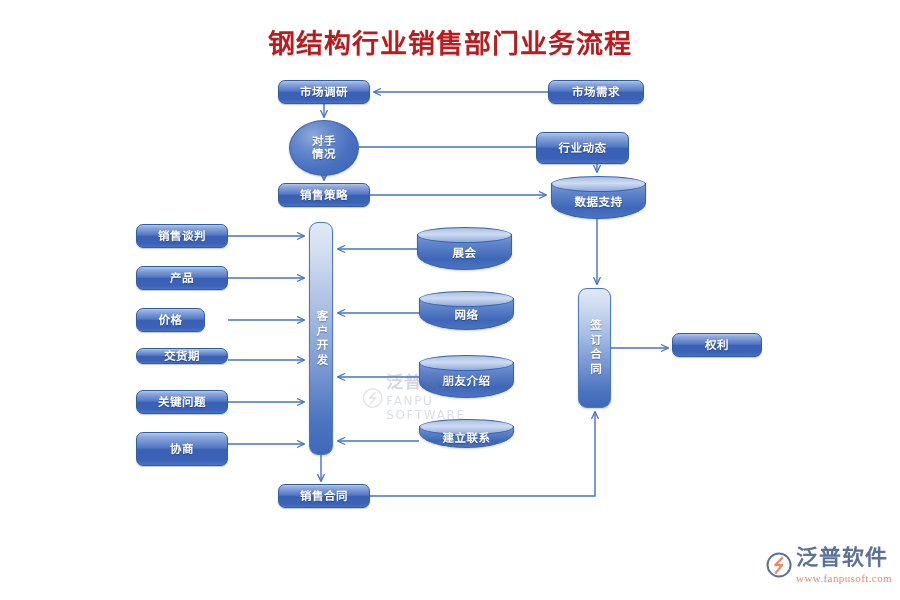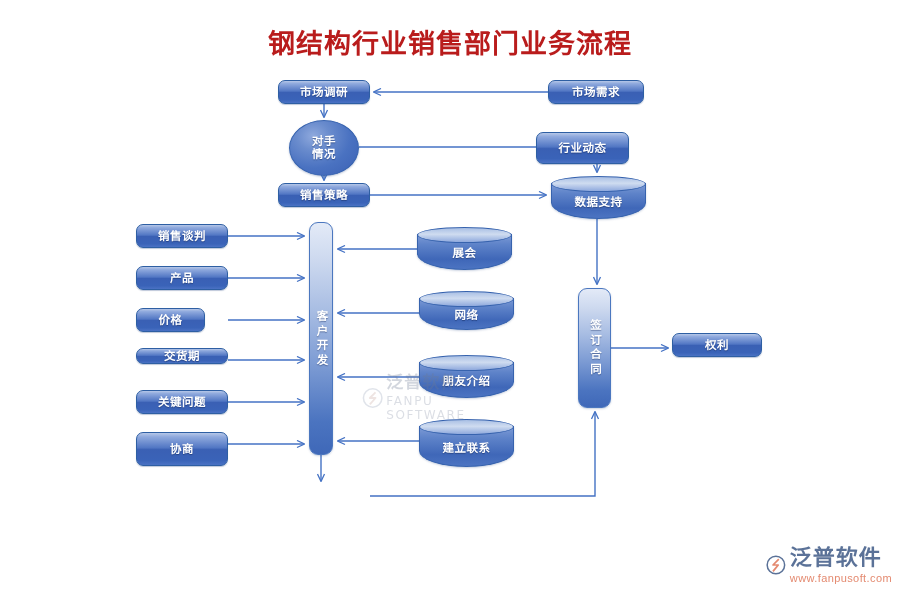--- a/index.html
+++ b/index.html
@@ -194,21 +194,21 @@
     font-weight: bold;
     color: #5b7298;
     letter-spacing: 1px;
     line-height: 1;
   }
   .wm-logo .wm-en {
     font-size: 11px;
     color: #e48a70;
     letter-spacing: 0.4px;
     margin-top: 3px;
-    font-family: Liberation Sans, sans-serif;
+    font-family: Liberation Serif, serif;
   }
 </style>
 </head>
 <body>
 
 <div id="canvas">
 
   <svg id="flow-svg" viewBox="0 0 900 600" xmlns="http://www.w3.org/2000/svg">
     <defs>
       <marker id="arw" markerWidth="9" markerHeight="9" refX="8" refY="4.5" orient="auto" markerUnits="userSpaceOnUse">
@@ -271,20 +271,21 @@
     <div class="cyl-top"></div>
     <div class="cyl-label">数据支持</div>
   </div>
 
   <div class="node vbar" style="left:309px;top:222px;width:24px;height:233px;">客户开发</div>
 
   <div class="node vbar" style="left:578px;top:288px;width:33px;height:120px;">签订合同</div>
 
   <div class="node rbox" style="left:672px;top:333px;width:90px;height:24px;">权利</div>
 
+  <div class="node rbox" style="left:278px;top:484px;width:92px;height:24px;">销售合同</div>
 
   <div id="left-inputs">
       <div class="node rbox" style="left: 136px; top: 224px; width: 92px; height: 24px;">销售谈判</div>
       <div class="node rbox" style="left: 136px; top: 266px; width: 92px; height: 24px;">产品</div>
       <div class="node rbox" style="left: 136px; top: 308px; width: 69px; height: 24px;">价格</div>
       <div class="node rbox" style="left: 136px; top: 348px; width: 92px; height: 16px;">交货期</div>
       <div class="node rbox" style="left: 136px; top: 390px; width: 92px; height: 24px;">关键问题</div>
       <div class="node rbox" style="left: 136px; top: 432px; width: 92px; height: 34px;">协商</div>
     </div>
 
@@ -297,21 +298,21 @@
       <div class="node cyl" style="left: 419px; top: 291px; width: 95px; height: 39px;">
         <div class="cyl-body"></div>
         <div class="cyl-top"></div>
         <div class="cyl-label">网络</div>
       </div>
       <div class="node cyl" style="left: 419px; top: 355px; width: 95px; height: 43px; font-family: Liberation Serif, serif;">
         <div class="cyl-body"></div>
         <div class="cyl-top"></div>
         <div class="cyl-label">朋友介绍</div>
       </div>
-      <div class="node cyl" style="left: 419px; top: 419px; width: 95px; height: 48px;">
+      <div class="node cyl" style="left: 419px; top: 419px; width: 95px; height: 29px;">
         <div class="cyl-body"></div>
         <div class="cyl-top"></div>
         <div class="cyl-label">建立联系</div>
       </div>
     </div>
 
   <div class="wm-center">
     <svg width="30" height="30" viewBox="0 0 30 30">
       <path d="M15,2 A13,13 0 1 0 15,28 A13,13 0 1 0 15,2 Z" fill="none" stroke="#9aa6bb" stroke-width="2.2"></path>
       <path d="M19,7 L11,15 L19,15 L11,24" fill="none" stroke="#c8a9a0" stroke-width="2.6" stroke-linejoin="round"></path>

